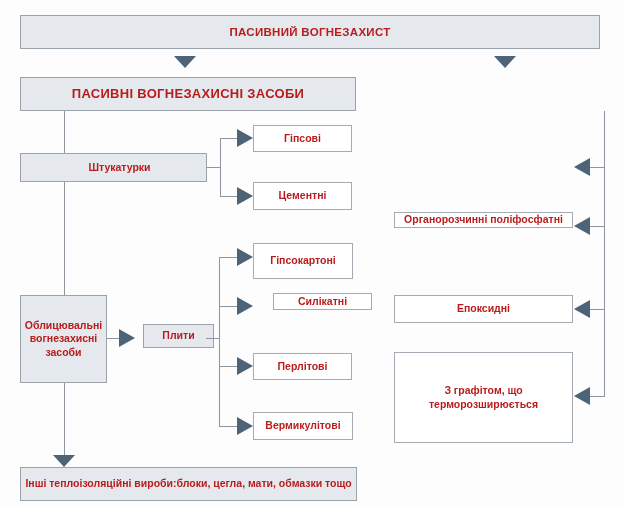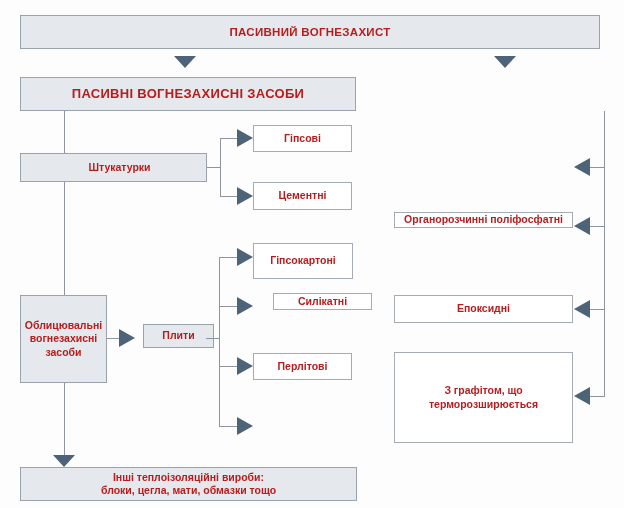--- a/index.html
+++ b/index.html
@@ -15,21 +15,21 @@
   }
   .fill{background:#e5e8ec;}
   .white{background:#ffffff;border-color:#a5abb3;}
   .hdr{font-size:13px;letter-spacing:.3px;}
   .lbl{font-size:10.5px;}
   .line{position:absolute;background:#8e959e;}
   .arr{position:absolute;width:0;height:0;}
   .arr-right{border-top:9px solid transparent;border-bottom:9px solid transparent;border-left:16px solid #4d6377;}
   .arr-left{border-top:9px solid transparent;border-bottom:9px solid transparent;border-right:16px solid #4d6377;}
   .arr-down{border-left:11px solid transparent;border-right:11px solid transparent;border-top:12px solid #4d6377;}
-  .twoline{flex-direction:column;}
+  .twoline{flex-direction:row;}
 </style>
 </head>
 <body>
 
 <div id="canvas">
 
   <div class="box fill hdr" style="left:20px;top:15px;width:580px;height:34px;font-size:11.5px;">
     <span>ПАСИВНИЙ ВОГНЕЗАХИСТ</span>
   </div>
 
@@ -87,20 +87,23 @@
 
   <div class="box white lbl" style="left:253px;top:243px;width:100px;height:36px;">
     <span>Гіпсокартоні</span>
   </div>
   <div class="box white lbl" style="left:253px;top:293px;width:99px;height:17px;margin-left:20px;">
     <span>Силікатні</span>
   </div>
   <div class="box white lbl" style="left:253px;top:353px;width:99px;height:27px;">
     <span>Перлітові</span>
   </div>
+  <div class="box white lbl" style="left:253px;top:412px;width:100px;height:28px;">
+    <span>Вермикулітові</span>
+  </div>
 
   <div class="box fill lbl twoline" style="left:20px;top:467px;width:337px;height:34px;">
     <span>Інші теплоізоляційні вироби:</span>
     <span>блоки, цегла, мати, обмазки тощо</span>
   </div>
 
   <div class="line" style="left:604px;top:111px;width:1px;height:286px;"></div>
   <div class="line" style="left:590px;top:167px;width:15px;height:1px;"></div>
   <div class="line" style="left:590px;top:226px;width:15px;height:1px;"></div>
   <div class="line" style="left:590px;top:309px;width:15px;height:1px;"></div>

